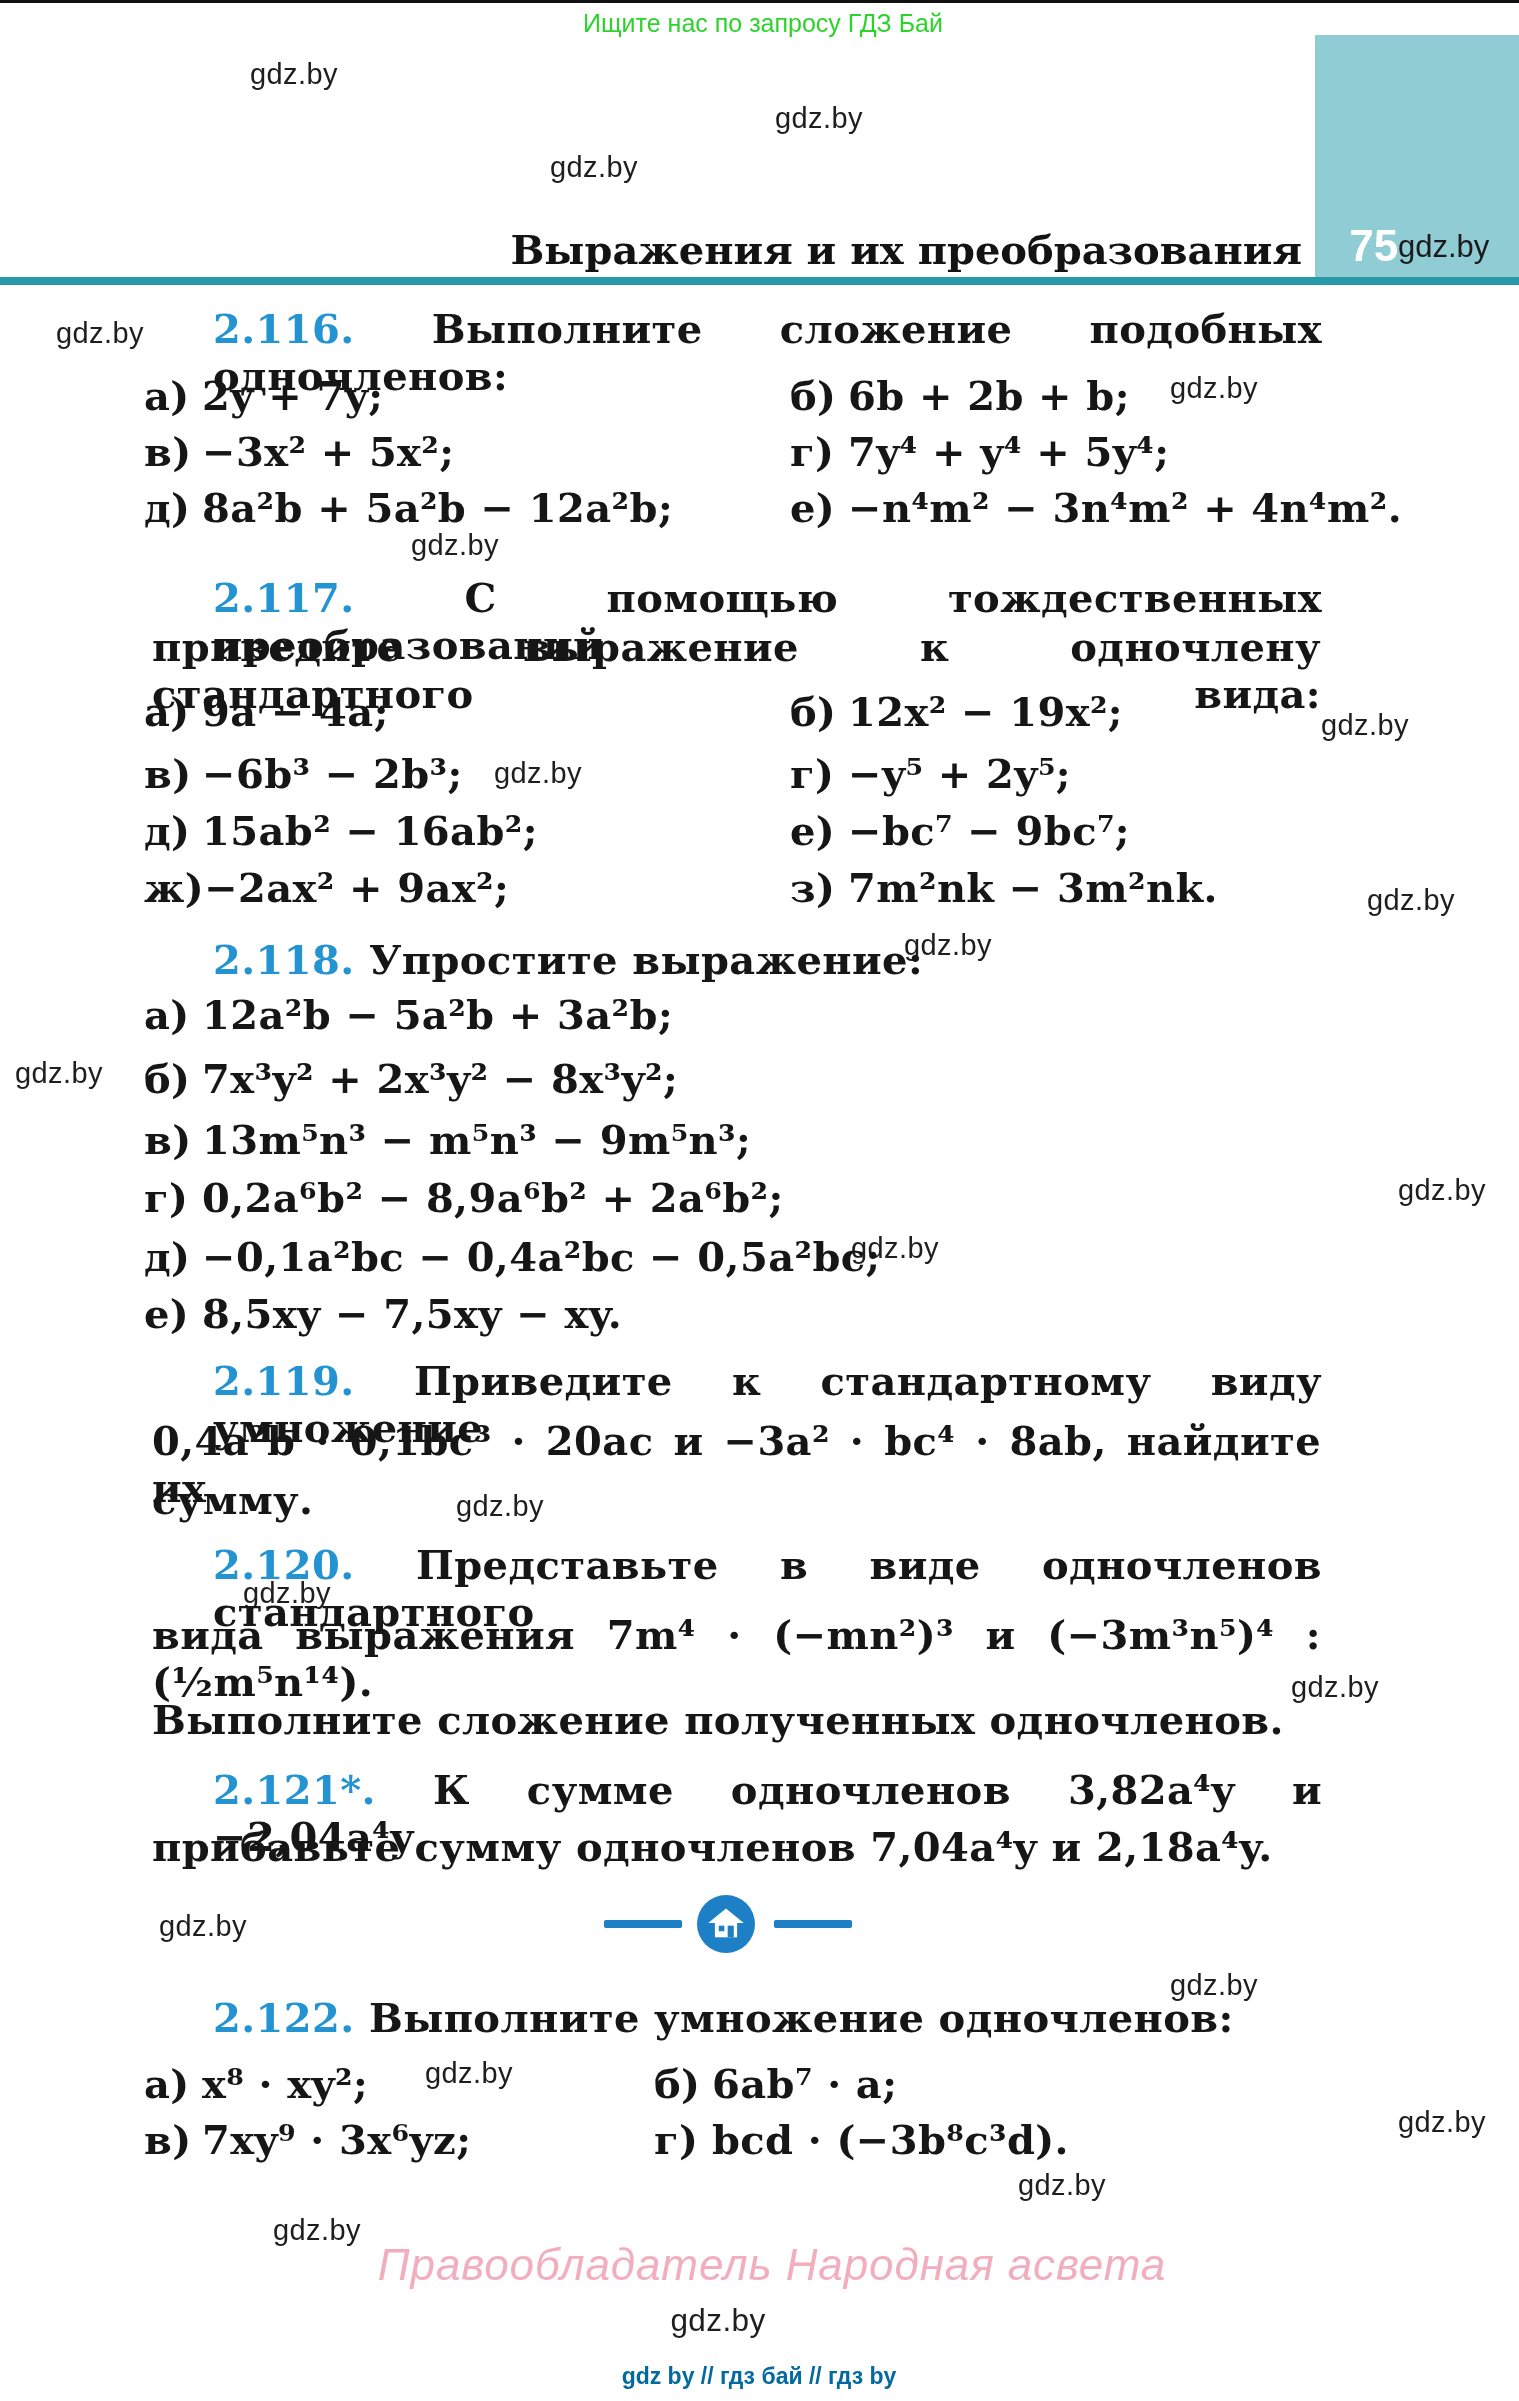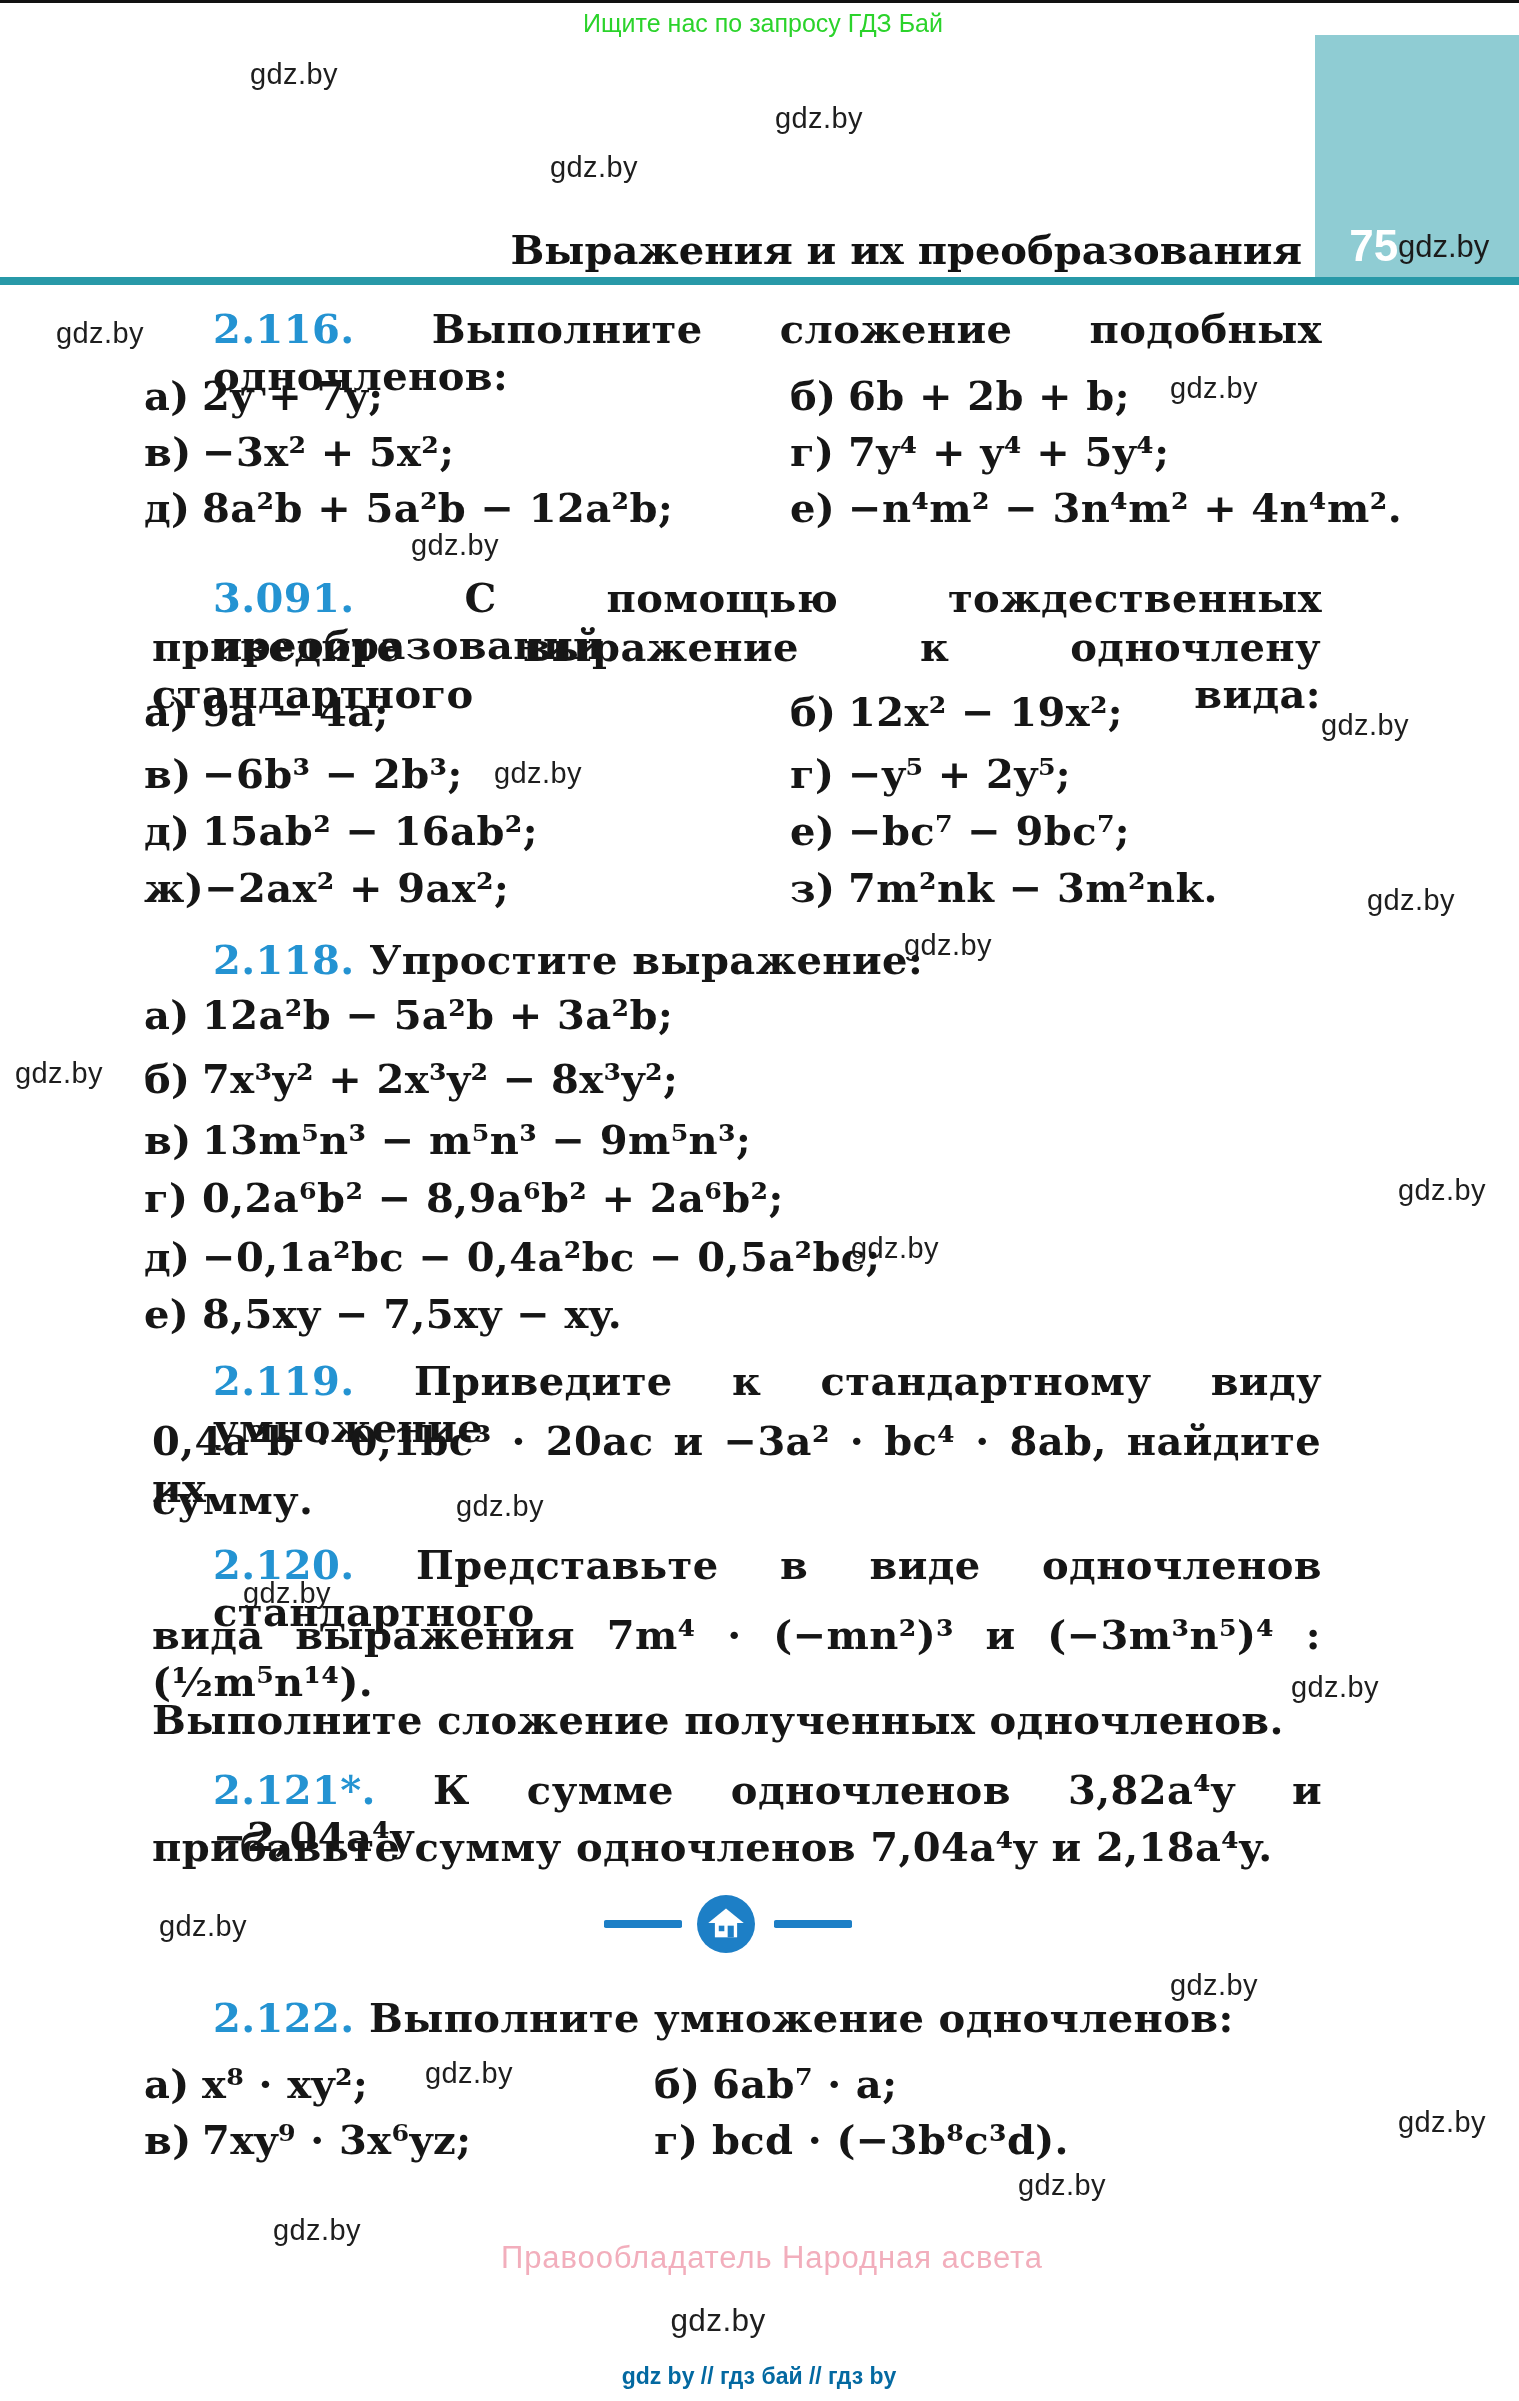--- a/index.html
+++ b/index.html
@@ -55,21 +55,21 @@
   .dash { position:absolute; height:7.9px; width:78px; background:#1d7fc6; border-radius:1.8px; }
   .home-circle {
     position:absolute; left:697px; top:1895px; width:58px; height:58px;
     background:#1d7fc6; border-radius:50%; display:flex; align-items:center; justify-content:center;
   }
 
   
   .copyright {
     position:absolute; top:2240px; left:772px; transform:translateX(-50%);
     font-family:"Liberation Sans","DejaVu Sans",sans-serif;
-    font-size:31px; color:#f2aebc; white-space:nowrap; letter-spacing:0.9px;
+    font-size:44px; color:#f2aebc; white-space:nowrap; letter-spacing:0.9px;font-style:italic;
   }
   .links {
     position:absolute; top:2363px; left:759px; transform:translateX(-50%);
     font-family:"Liberation Sans","DejaVu Sans",sans-serif;
     font-size:23px; font-weight:600; color:#0369a1; white-space:nowrap; text-decoration:none;
   }
 </style>
 </head>
 <body>
 
@@ -118,21 +118,21 @@
     <div class="txt item" style="left:144px;top:372px"><span class="lbl">а)</span><span class="expr">2y + 7y;</span></div>
     <div class="txt item" style="left:790px;top:372px"><span class="lbl">б)</span><span class="expr">6b + 2b + b;</span></div>
     <div class="txt item" style="left:144px;top:428px"><span class="lbl">в)</span><span class="expr">−3x² + 5x²;</span></div>
     <div class="txt item" style="left:790px;top:428px"><span class="lbl">г)</span><span class="expr">7y⁴ + y⁴ + 5y⁴;</span></div>
     <div class="txt item" style="left:144px;top:484px"><span class="lbl">д)</span><span class="expr">8a²b + 5a²b − 12a²b;</span></div>
     <div class="txt item" style="left:790px;top:484px"><span class="lbl">е)</span><span class="expr">−n⁴m² − 3n⁴m² + 4n⁴m².</span></div>
   </section>
 
   <section class="wrap">
     <div class="txt jline" style="left:213px;top:574px;width:1109px">
-      <span class="num">3.091.</span>
+      <span class="num">2.117.</span>
       <span>С помощью тождественных преобразований</span>
     </div>
     <div class="txt jline" style="left:152px;top:623px;width:1169px">
       <span>приведите выражение к одночлену стандартного вида:</span>
     </div>
     <div class="txt item" style="left:144px;top:688px"><span class="lbl">а)</span><span class="expr">9a − 4a;</span></div>
     <div class="txt item" style="left:790px;top:688px"><span class="lbl">б)</span><span class="expr">12x² − 19x²;</span></div>
     <div class="txt item" style="left:144px;top:750px"><span class="lbl">в)</span><span class="expr">−6b³ − 2b³;</span></div>
     <div class="txt item" style="left:790px;top:750px"><span class="lbl">г)</span><span class="expr">−y⁵ + 2y⁵;</span></div>
     <div class="txt item" style="left:144px;top:807px"><span class="lbl">д)</span><span class="expr">15ab² − 16ab²;</span></div>

